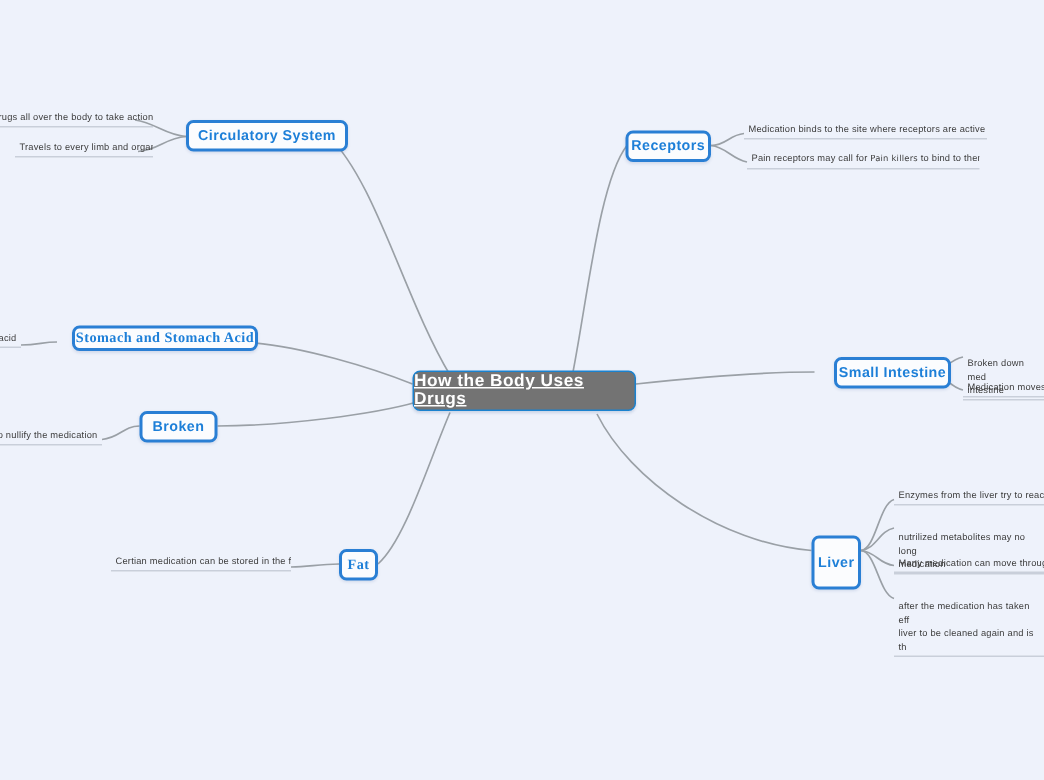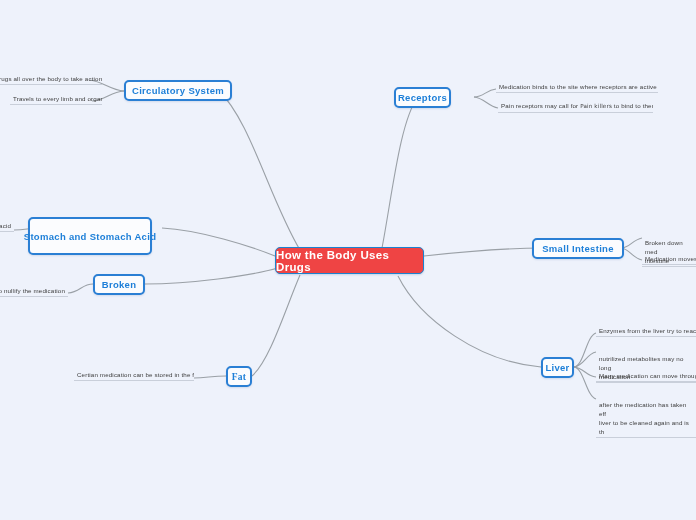--- a/index.html
+++ b/index.html
@@ -24,32 +24,33 @@
     position: absolute;
     left: 0; top: 0;
     width: 696px;
     height: 520px;
     pointer-events: none;
   }
 
   
   .root-node {
     position: absolute;
-    background: #ef4444;
+    background: #737373;
     border: 1px solid #1a82cf;
     border-radius: 5px;
     color: #ffffff;
     font-size: 11.5px;
     font-weight: bold;
     letter-spacing: 0.35px;
     display: flex;
-    align-items: center;
+    align-items: flex-start;
     justify-content: center;
     box-sizing: border-box;
     box-shadow: 0 1px 2px rgba(40,80,140,0.18);
+    text-decoration: underline;
   }
 
   
   .topic-node {
     position: absolute;
     background: #fbfcfe;
     border: 2px solid #2a7fd4;
     border-radius: 5px;
     color: #1d7fd8;
     font-size: 9.5px;
@@ -141,63 +142,63 @@
   <div class="topic-node" style="left:124px; top:80px; width:108px; height:21px;">
     <span>Circulatory System</span>
   </div>
   <div class="leaf left" style="left:-4px; top:74px; width:106px;">
     <span>rugs all over the body to take action</span>
   </div>
   <div class="leaf left" style="left:10px; top:94px; width:92px;">
     <span>Travels to every limb and organ</span>
   </div>
 
-  <div class="topic-node" style="left:28px; top:217px; width:124px; height:38px;">
+  <div class="topic-node" style="left:48px; top:217px; width:124px; height:17px;font-family:Liberation Serif, serif;">
     <span>Stomach and Stomach Acid</span>
   </div>
   <div class="leaf left" style="left:-12px; top:221px; width:26px;">
     <span>acid</span>
   </div>
 
   <div class="topic-node" style="left:93px; top:274px; width:52px; height:21px;">
     <span>Broken</span>
   </div>
   <div class="leaf left" style="left:-12px; top:286px; width:80px;">
     <span>to nullify the medication</span>
   </div>
 
   <div class="topic-node" style="left:226px; top:366px; width:26px; height:21px;font-family:Liberation Serif, serif;">
     <span>Fat</span>
   </div>
   <div class="leaf left" style="left:74px; top:370px; width:120px;">
     <span>Certian medication can be stored in the fat</span>
   </div>
 
-  <div class="topic-node" style="left:394px; top:87px; width:57px; height:21px;">
+  <div class="topic-node" style="left:417px; top:87px; width:57px; height:21px;">
     <span>Receptors</span>
   </div>
   <div class="leaf right" style="left:496px; top:82px; width:162px;">
     <span>Medication binds to the site where receptors are active</span>
   </div>
   <div class="leaf right" style="left:498px; top:101px; width:155px;">
     <span>Pain receptors may call for </span><span class="emph">Pain killers</span><span> to bind to them</span>
   </div>
 
-  <div class="topic-node" style="left:532px; top:238px; width:92px; height:21px;">
+  <div class="topic-node" style="left:556px; top:238px; width:78px; height:21px;">
     <span>Small Intestine</span>
   </div>
   <div class="leaf right wrap" style="left:642px; top:229px; width:54px; white-space:pre-line;">
     <span>Broken down med
 intestine</span>
   </div>
   <div class="leaf right" style="left:642px; top:254px; width:54px;">
     <span>Medication moves</span>
   </div>
 
-  <div class="topic-node" style="left:541px; top:357px; width:33px; height:21px;">
+  <div class="topic-node" style="left:541px; top:357px; width:33px; height:36px;">
     <span>Liver</span>
   </div>
   <div class="leaf right" style="left:596px; top:326px; width:100px;">
     <span>Enzymes from the liver try to reac</span>
   </div>
   <div class="leaf right wrap" style="left:596px; top:345px; width:100px; white-space:pre-line;">
     <span>nutrilized metabolites may no long
 medication</span>
   </div>
   <div class="leaf right" style="left:596px; top:371px; width:100px;">

